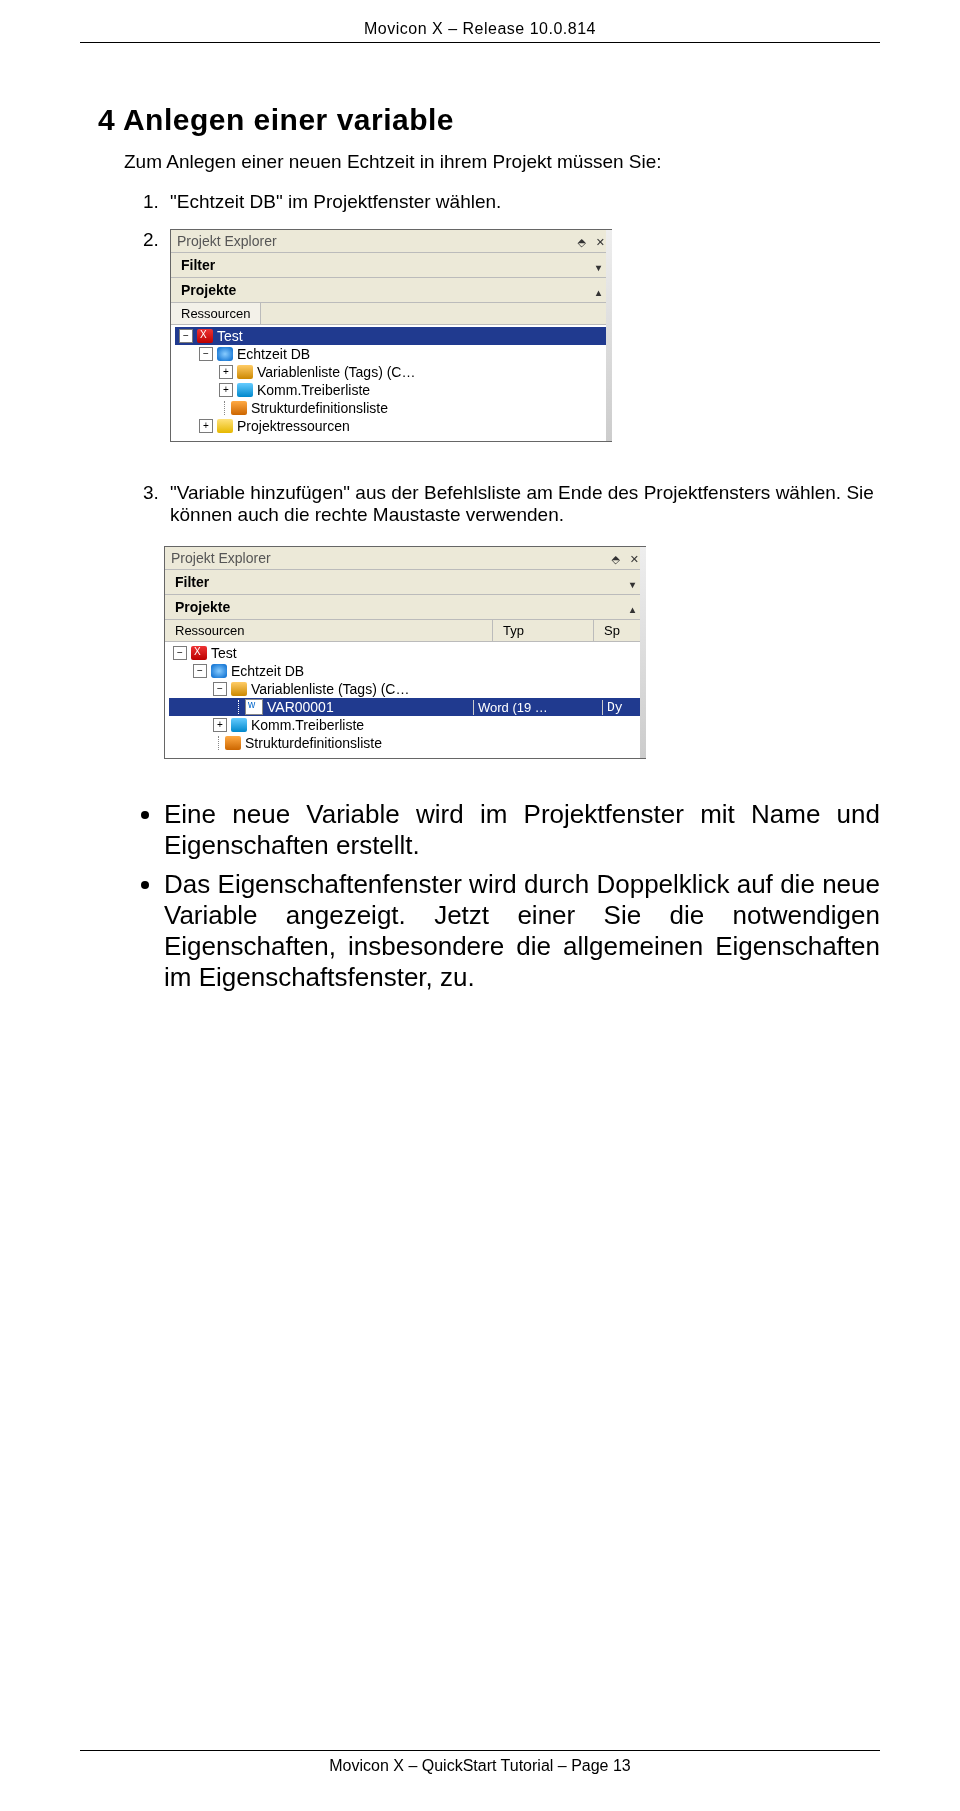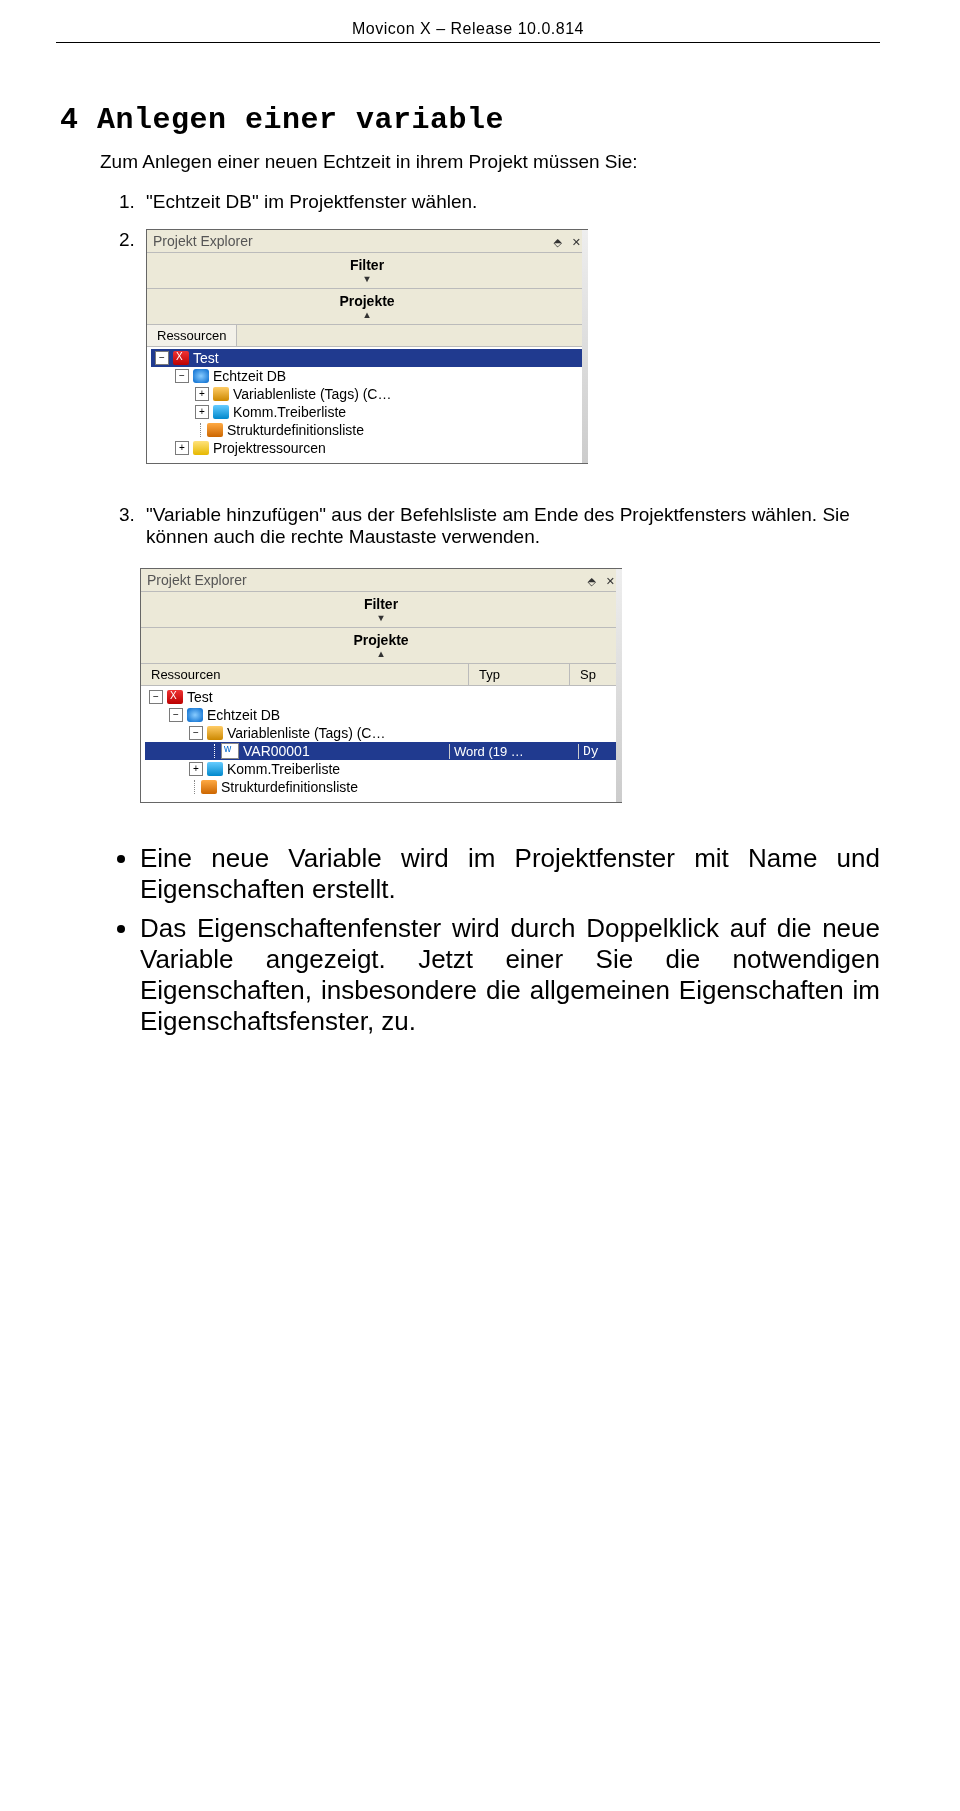--- a/index.html
+++ b/index.html
@@ -6,38 +6,37 @@
     margin: 0;
     padding: 0;
     background: #fff;
     font-family: "Trebuchet MS", "Lucida Sans", Arial, sans-serif;
     color: #000;
     width: 960px;
   }
   .page {
     width: 960px;
     min-height: 1811px;
-    padding: 20px 80px 40px 56px;
+    padding: 20px 80px 40px 80px;
     box-sizing: border-box;
     position: relative;
   }
   .header-line {
     text-align: center;
     font-size: 16px;
     border-bottom: 1px solid #000;
     padding-bottom: 4px;
     margin-bottom: 60px;
     letter-spacing: 0.5px;
   }
   h1 {
     font-size: 30px;
     font-weight: bold;
-    margin: 0 0 14px 4px;
+    margin: 0 0 14px 18px;
     letter-spacing: 0.5px;
-    font-family: Liberation Mono, monospace;
   }
   .intro {
     font-size: 19px;
     margin: 0 0 18px 44px;
   }
   ol {
     font-size: 19px;
     margin: 0 0 20px 44px;
     padding-left: 40px;
   }
@@ -69,22 +68,21 @@
     margin-left: 6px;
     color: #333;
   }
   .sec {
     padding: 4px 10px;
     border-top: 1px solid #bbb;
     font-weight: bold;
     background: #ece9d8;
     display: flex;
     justify-content: space-between;
-    align-items: center;
-    flex-direction: column;
+    align-items: flex-end;
   }
   .sec .arrow { font-size: 10px; color: #333; }
   .tab-row {
     display: flex;
     border-top: 1px solid #bbb;
     background: #ece9d8;
   }
   .tab {
     padding: 3px 10px;
     border-right: 1px solid #bbb;
@@ -338,13 +336,14 @@
         <span>Strukturdefinitionsliste</span>
       </div>
     </div>
   </div>
 
   <ul class="bullets">
     <li>Eine neue Variable wird im Projektfenster mit Name und Eigenschaften erstellt.</li>
     <li>Das Eigenschaftenfenster wird durch Doppelklick auf die neue Variable angezeigt. Jetzt einer Sie die notwendigen Eigenschaften, insbesondere die allgemeinen Eigenschaften im Eigenschaftsfenster, zu.</li>
   </ul>
 
+  <div class="footer">Movicon X – QuickStart Tutorial – Page 13</div>
 </div>
 
 </body></html>

